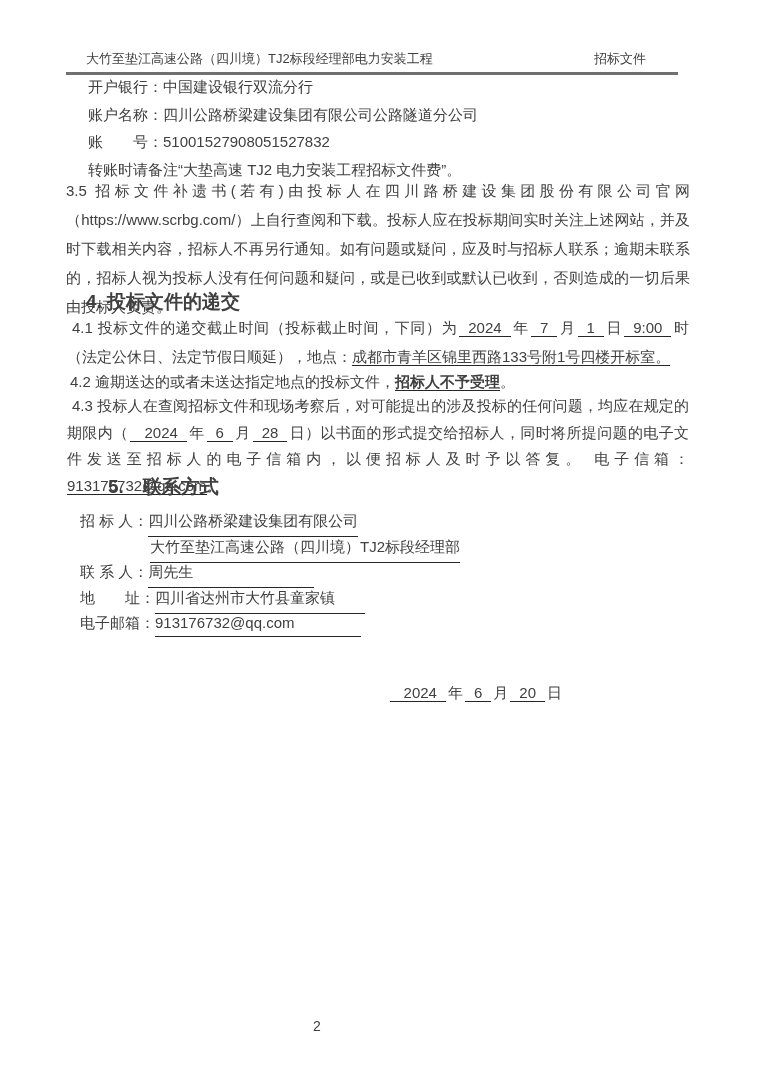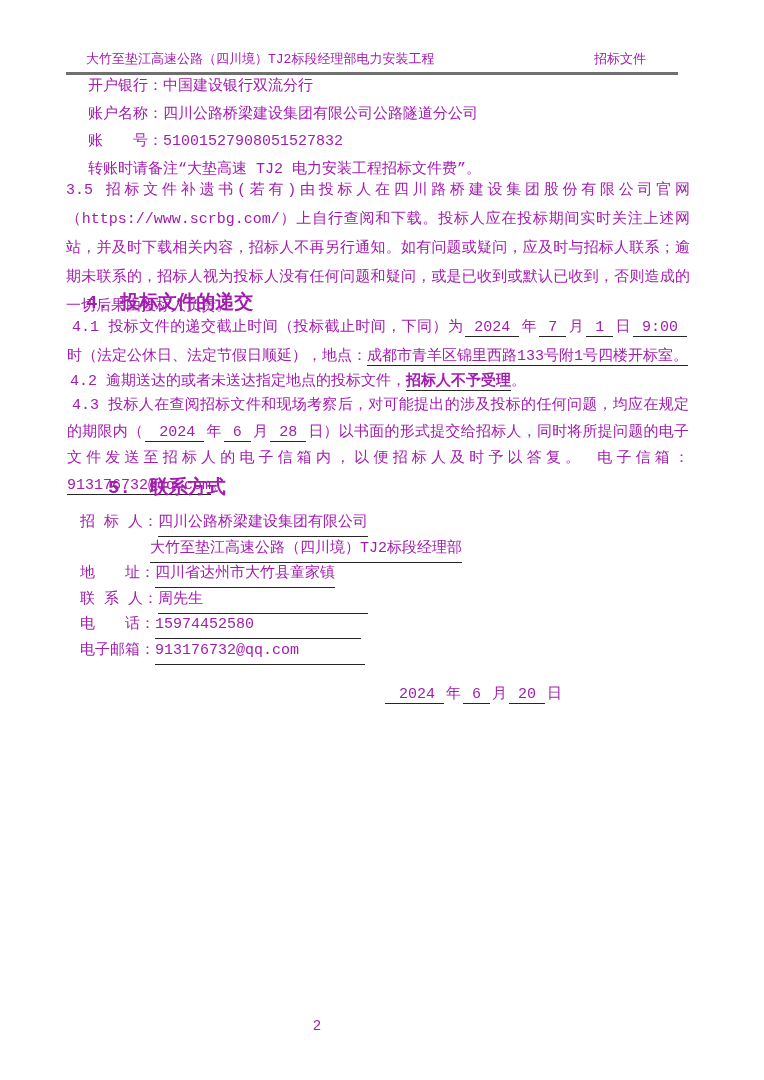--- a/index.html
+++ b/index.html
@@ -1,22 +1,22 @@
 <!DOCTYPE html>
 <html><head>
 <meta charset="utf-8">
 <style>
   * { margin:0; padding:0; box-sizing:border-box; }
   html,body { background:#ffffff; }
   .page {
     position:relative;
     width:634px; height:1080px;
     background:#ffffff;
-    font-family:Liberation Mono, monospace;
-    color:#a21caf;
+    font-family:Liberation Sans, sans-serif;
+    color:#404040;
     font-size:15px;
   }
   
   .doc-header {
     position:absolute; left:66px; top:50px; width:612px;
     display:flex; justify-content:space-between; align-items:flex-end;
     padding-bottom:4px;
     border-bottom:3px solid #707070;
     font-size:13px;
     white-space:nowrap;
@@ -88,23 +88,22 @@
 
   <p class="para clause42"><span>4.2 逾期送达的或者未送达指定地点的投标文件，</span><span class="bold-u">招标人不予受理</span><span>。</span></p>
 
   <p class="para clause43"><span>4.3 投标人在查阅招标文件和现场考察后，对可能提出的涉及投标的任何问题，均应在规定的期限内（</span><span class="blank first">2024</span><span>年</span><span class="blank">6</span><span>月</span><span class="blank">28</span><span>日）以书面的形式提交给招标人，同时将所提问题的电子文件发送至招标人的电子信箱内，以便招标人及时予以答复。 电子信箱：</span><span class="u">913176732@qq.com</span><span>。</span></p>
 
   <h2 class="sec-heading h5">5.　联系方式</h2>
 
   <section class="contacts">
     <div class="contact-row"><span class="contact-label">招 标 人：</span><span class="contact-value">四川公路桥梁建设集团有限公司</span></div>
     <div class="contact-row"><span class="contact-label"></span><span class="contact-value">大竹至垫江高速公路（四川境）TJ2标段经理部</span></div>
+    <div class="contact-row"><span class="contact-label">联 系 人：</span><span class="contact-value">周先生</span></div>
     <div class="contact-row"><span class="contact-label">地　　址：</span><span class="contact-value">四川省达州市大竹县童家镇</span></div>
-    <div class="contact-row"><span class="contact-label">联 系 人：</span><span class="contact-value">周先生</span></div>
-    <div class="contact-row"><span class="contact-label">电　　话：</span><span class="contact-value">15974452580</span></div>
     <div class="contact-row"><span class="contact-label">电子邮箱：</span><span class="contact-value">913176732@qq.com</span></div>
   </section>
 
   <div class="date-line"><span class="blank first">2024</span><span>年</span><span class="blank">6</span><span>月</span><span class="blank">20</span><span>日</span></div>
 
   <div class="page-number">2</div>
 
 </div>
 
 </body></html>

